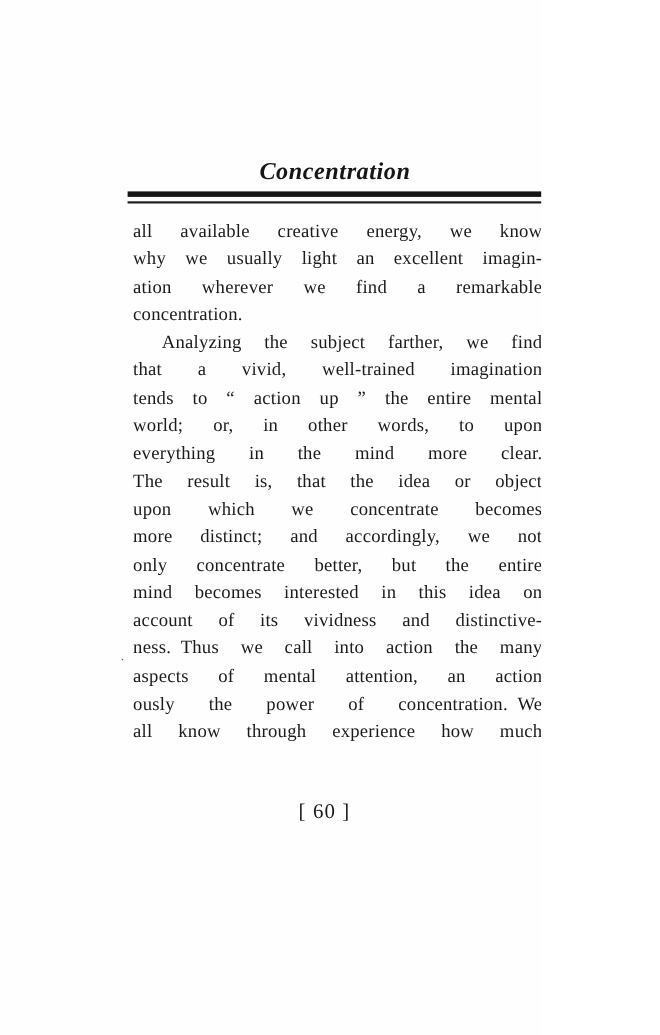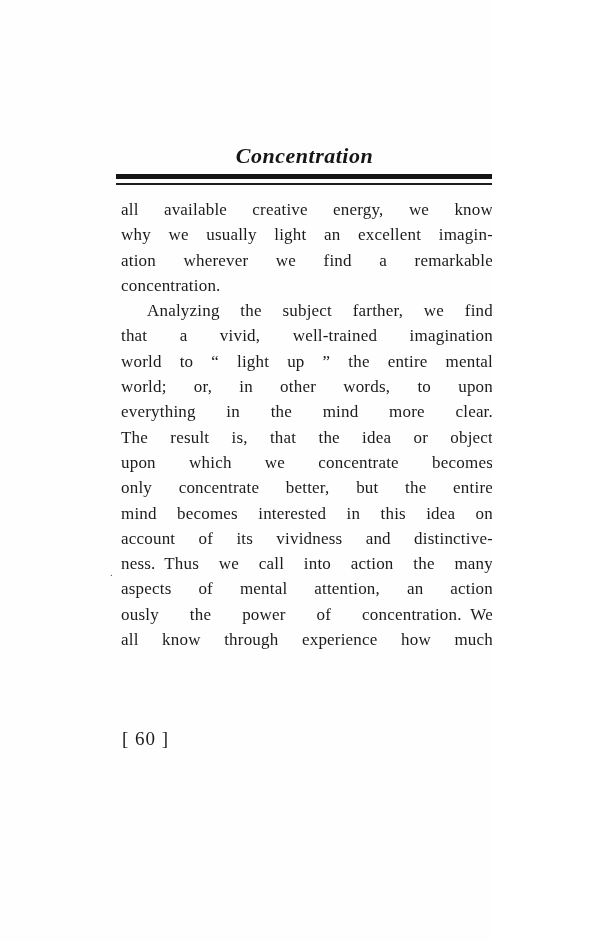--- a/index.html
+++ b/index.html
@@ -66,48 +66,49 @@
     position: absolute;
     left: -11px;
     top: 9px;
     font-size: 11px;
     color: #555;
     text-indent: 0;
   }
   .page-number {
     position: absolute;
     top: 728px;
-    left: 122px;
+    left: 109px;
     width: 372px;
-    text-align: left;
+    text-align: center;
     font-size: 19px;
     letter-spacing: 1px;
     color: #1b1b1b;
   }
 </style>
 </head>
 <body>
 
 <div class="page">
   <div class="running-head">Concentration</div>
 
   <div class="double-rule"></div>
 
   <div class="text-block">
       <div class="line">all available creative energy, we know</div>
       <div class="line">why we usually light an excellent imagin-</div>
       <div class="line">ation wherever we find a remarkable</div>
       <div class="line flush">concentration.</div>
       <div class="line indent">Analyzing the subject farther, we find</div>
       <div class="line">that a vivid, well-trained imagination</div>
-      <div class="line">world to “ light up ” the entire mental</div>
+      <div class="line">tends to “ action up ” the entire mental</div>
       <div class="line">world; or, in other words, to upon</div>
       <div class="line">everything in the mind more clear.</div>
       <div class="line">The result is, that the idea or object</div>
       <div class="line">upon which we concentrate becomes</div>
+      <div class="line">more distinct; and accordingly, we not</div>
       <div class="line">only concentrate better, but the entire</div>
       <div class="line">mind becomes interested in this idea on</div>
       <div class="line">account of its vividness and distinctive-</div>
       <div class="line"><span class="artifact">.</span>ness. Thus we call into action the many</div>
       <div class="line">aspects of mental attention, an action</div>
       <div class="line">ously the power of concentration. We</div>
       <div class="line">all know through experience how much</div>
     </div>
 
   <div class="page-number">[ 60 ]</div>

